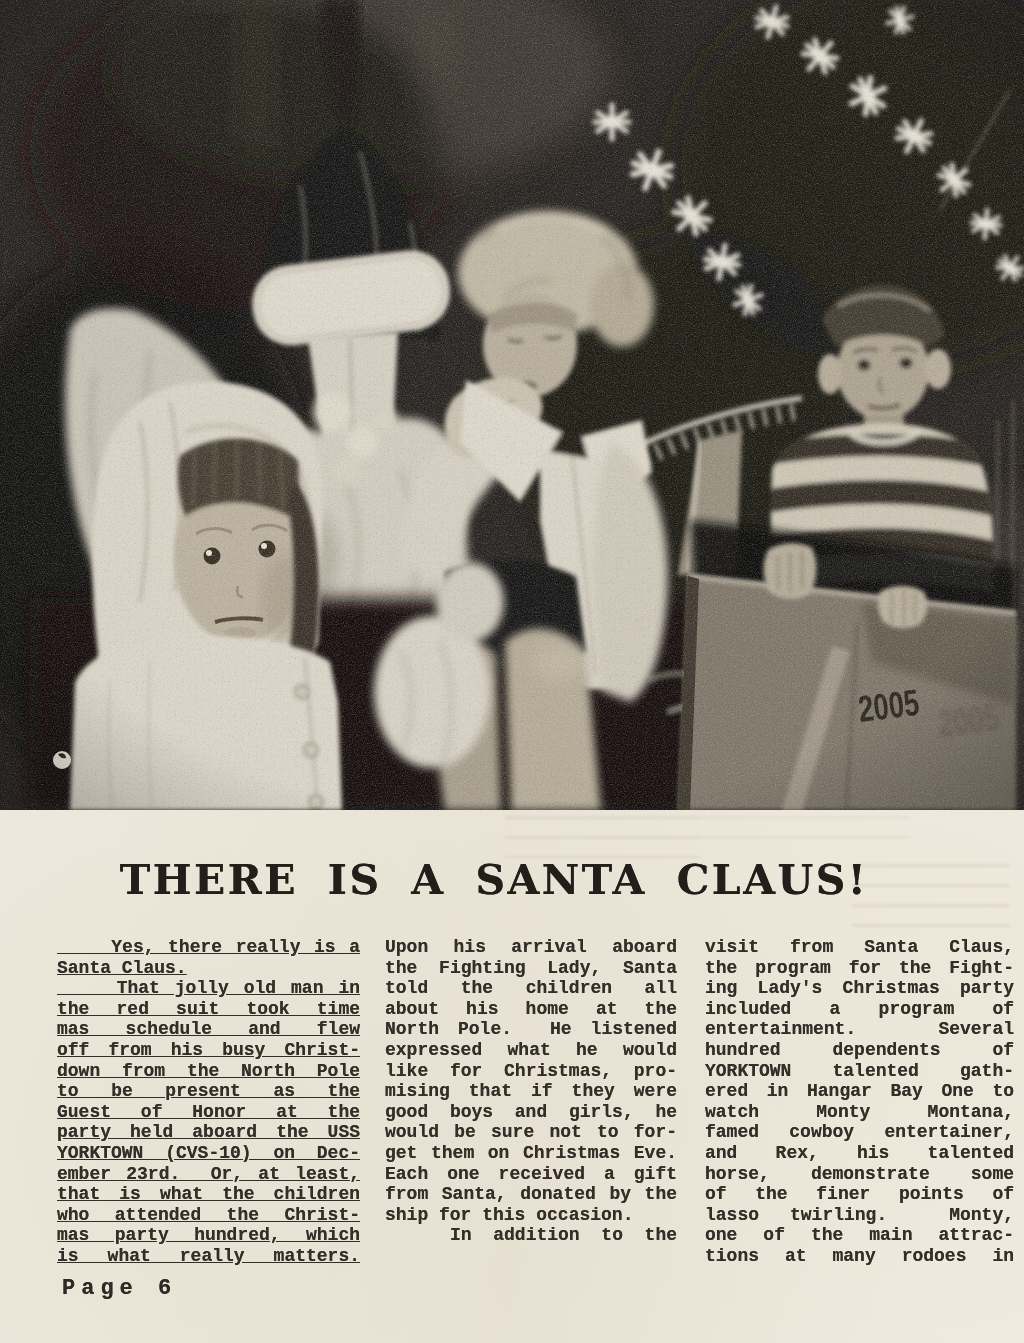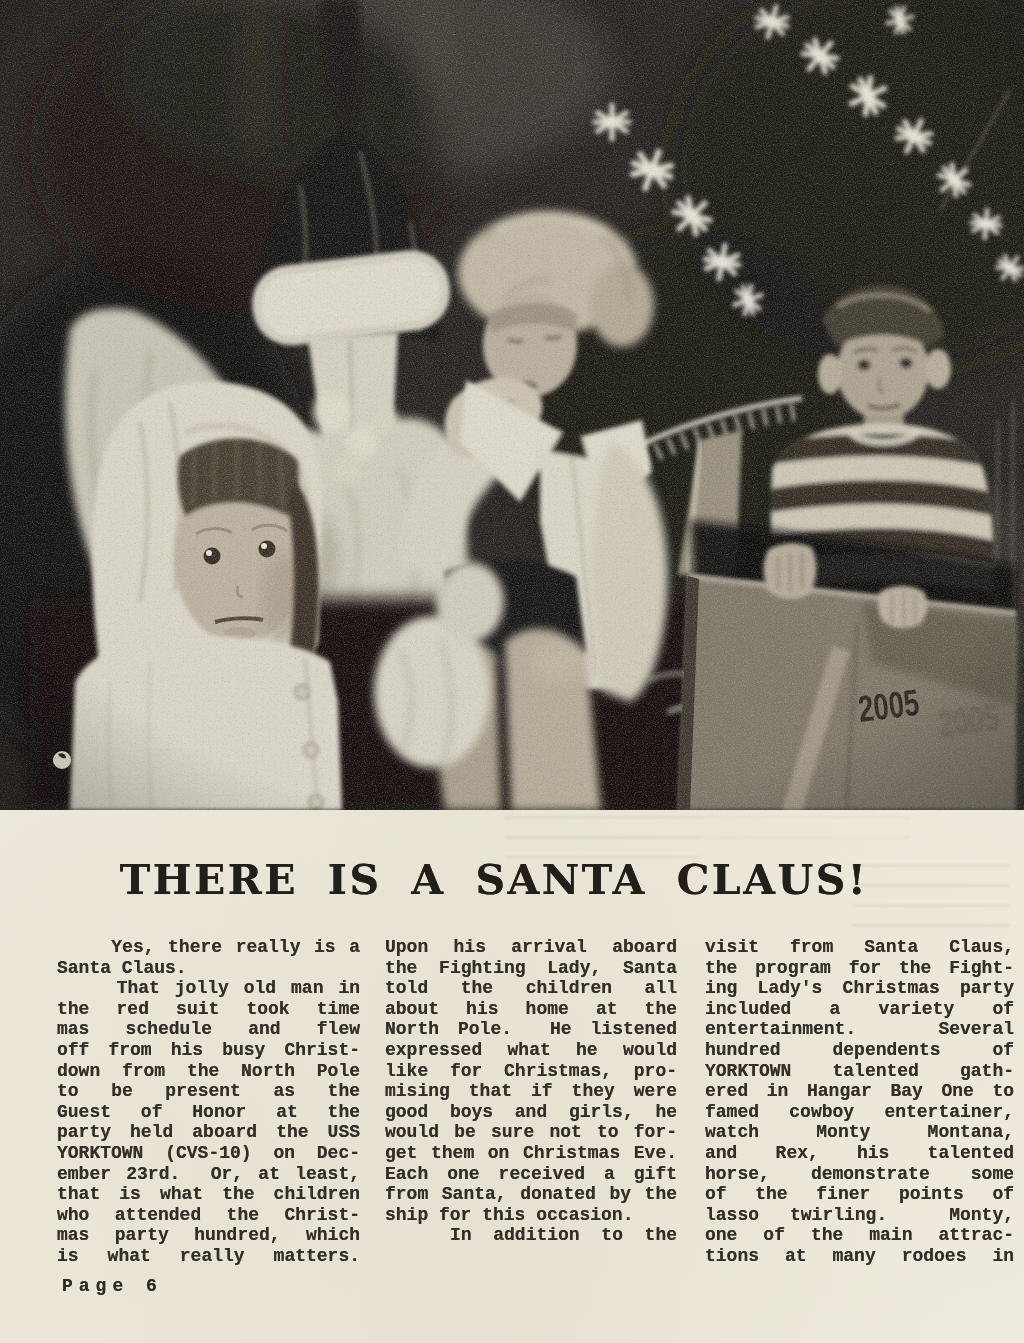--- a/index.html
+++ b/index.html
@@ -33,33 +33,33 @@
   }
   .cols{
     position:absolute;left:57px;top:937px;width:947px;
     display:flex;
     font-family:"Liberation Mono","DejaVu Sans Mono",monospace;
     font-size:18px;font-weight:bold;
     color:#332e27;
     text-shadow:0 0 .5px rgba(51,46,39,.75);
   }
   .col{flex:0 0 auto;}
-  .col1{width:303px;}
+  .col1{width:303px;text-decoration:underline;}
   .col2{width:292px;margin-left:25px;}
   .col3{width:309px;margin-left:28px;}
   .tline{
     height:20.6px;line-height:20.6px;
     text-align:justify;text-align-last:justify;
     white-space:normal;overflow:visible;
   }
   .tline.flush{text-align-last:left;}
   .page-number{
     position:absolute;left:62px;top:1276px;
     font-family:"Liberation Mono","DejaVu Sans Mono",monospace;
-    font-size:18px;font-weight:bold;letter-spacing:6px;
+    font-size:22px;font-weight:bold;letter-spacing:6px;
     color:#2e2a24;text-shadow:0 0 .5px rgba(46,42,36,.7);
   }
   .ghost{
     position:absolute;pointer-events:none;
     background:repeating-linear-gradient(180deg,
       rgba(118,108,92,.17) 0 3px, rgba(118,108,92,0) 3px 20px);
     filter:blur(1.3px);opacity:.6;
   }
   .ghost.g1{left:505px;top:816px;width:195px;height:42px;}
   .ghost.g2{left:852px;top:864px;width:158px;height:74px;}
@@ -371,27 +371,27 @@
         <div class="tline">get them on Christmas Eve.</div>
         <div class="tline">Each one received a gift</div>
         <div class="tline">from Santa, donated by the</div>
         <div class="tline flush">ship for this occasion.</div>
         <div class="tline">&nbsp;&nbsp;&nbsp;In addition to the</div>
       </div>
     <div class="col col3">
         <div class="tline">visit from Santa Claus,</div>
         <div class="tline">the program for the Fight-</div>
         <div class="tline">ing Lady's Christmas party</div>
-        <div class="tline">included a variety of</div>
+        <div class="tline">included a program of</div>
         <div class="tline">entertainment.&nbsp; Several</div>
         <div class="tline">hundred dependents of</div>
         <div class="tline">YORKTOWN talented gath-</div>
         <div class="tline">ered in Hangar Bay One to</div>
+        <div class="tline">watch Monty Montana,</div>
         <div class="tline">famed cowboy entertainer,</div>
-        <div class="tline">watch Monty Montana,</div>
         <div class="tline">and Rex, his talented</div>
         <div class="tline">horse, demonstrate some</div>
         <div class="tline">of the finer points of</div>
         <div class="tline">lasso twirling.&nbsp; Monty,</div>
         <div class="tline">one of the main attrac-</div>
         <div class="tline">tions at many rodoes in</div>
       </div>
   </div>
 
   <div class="page-number">Page 6</div>

